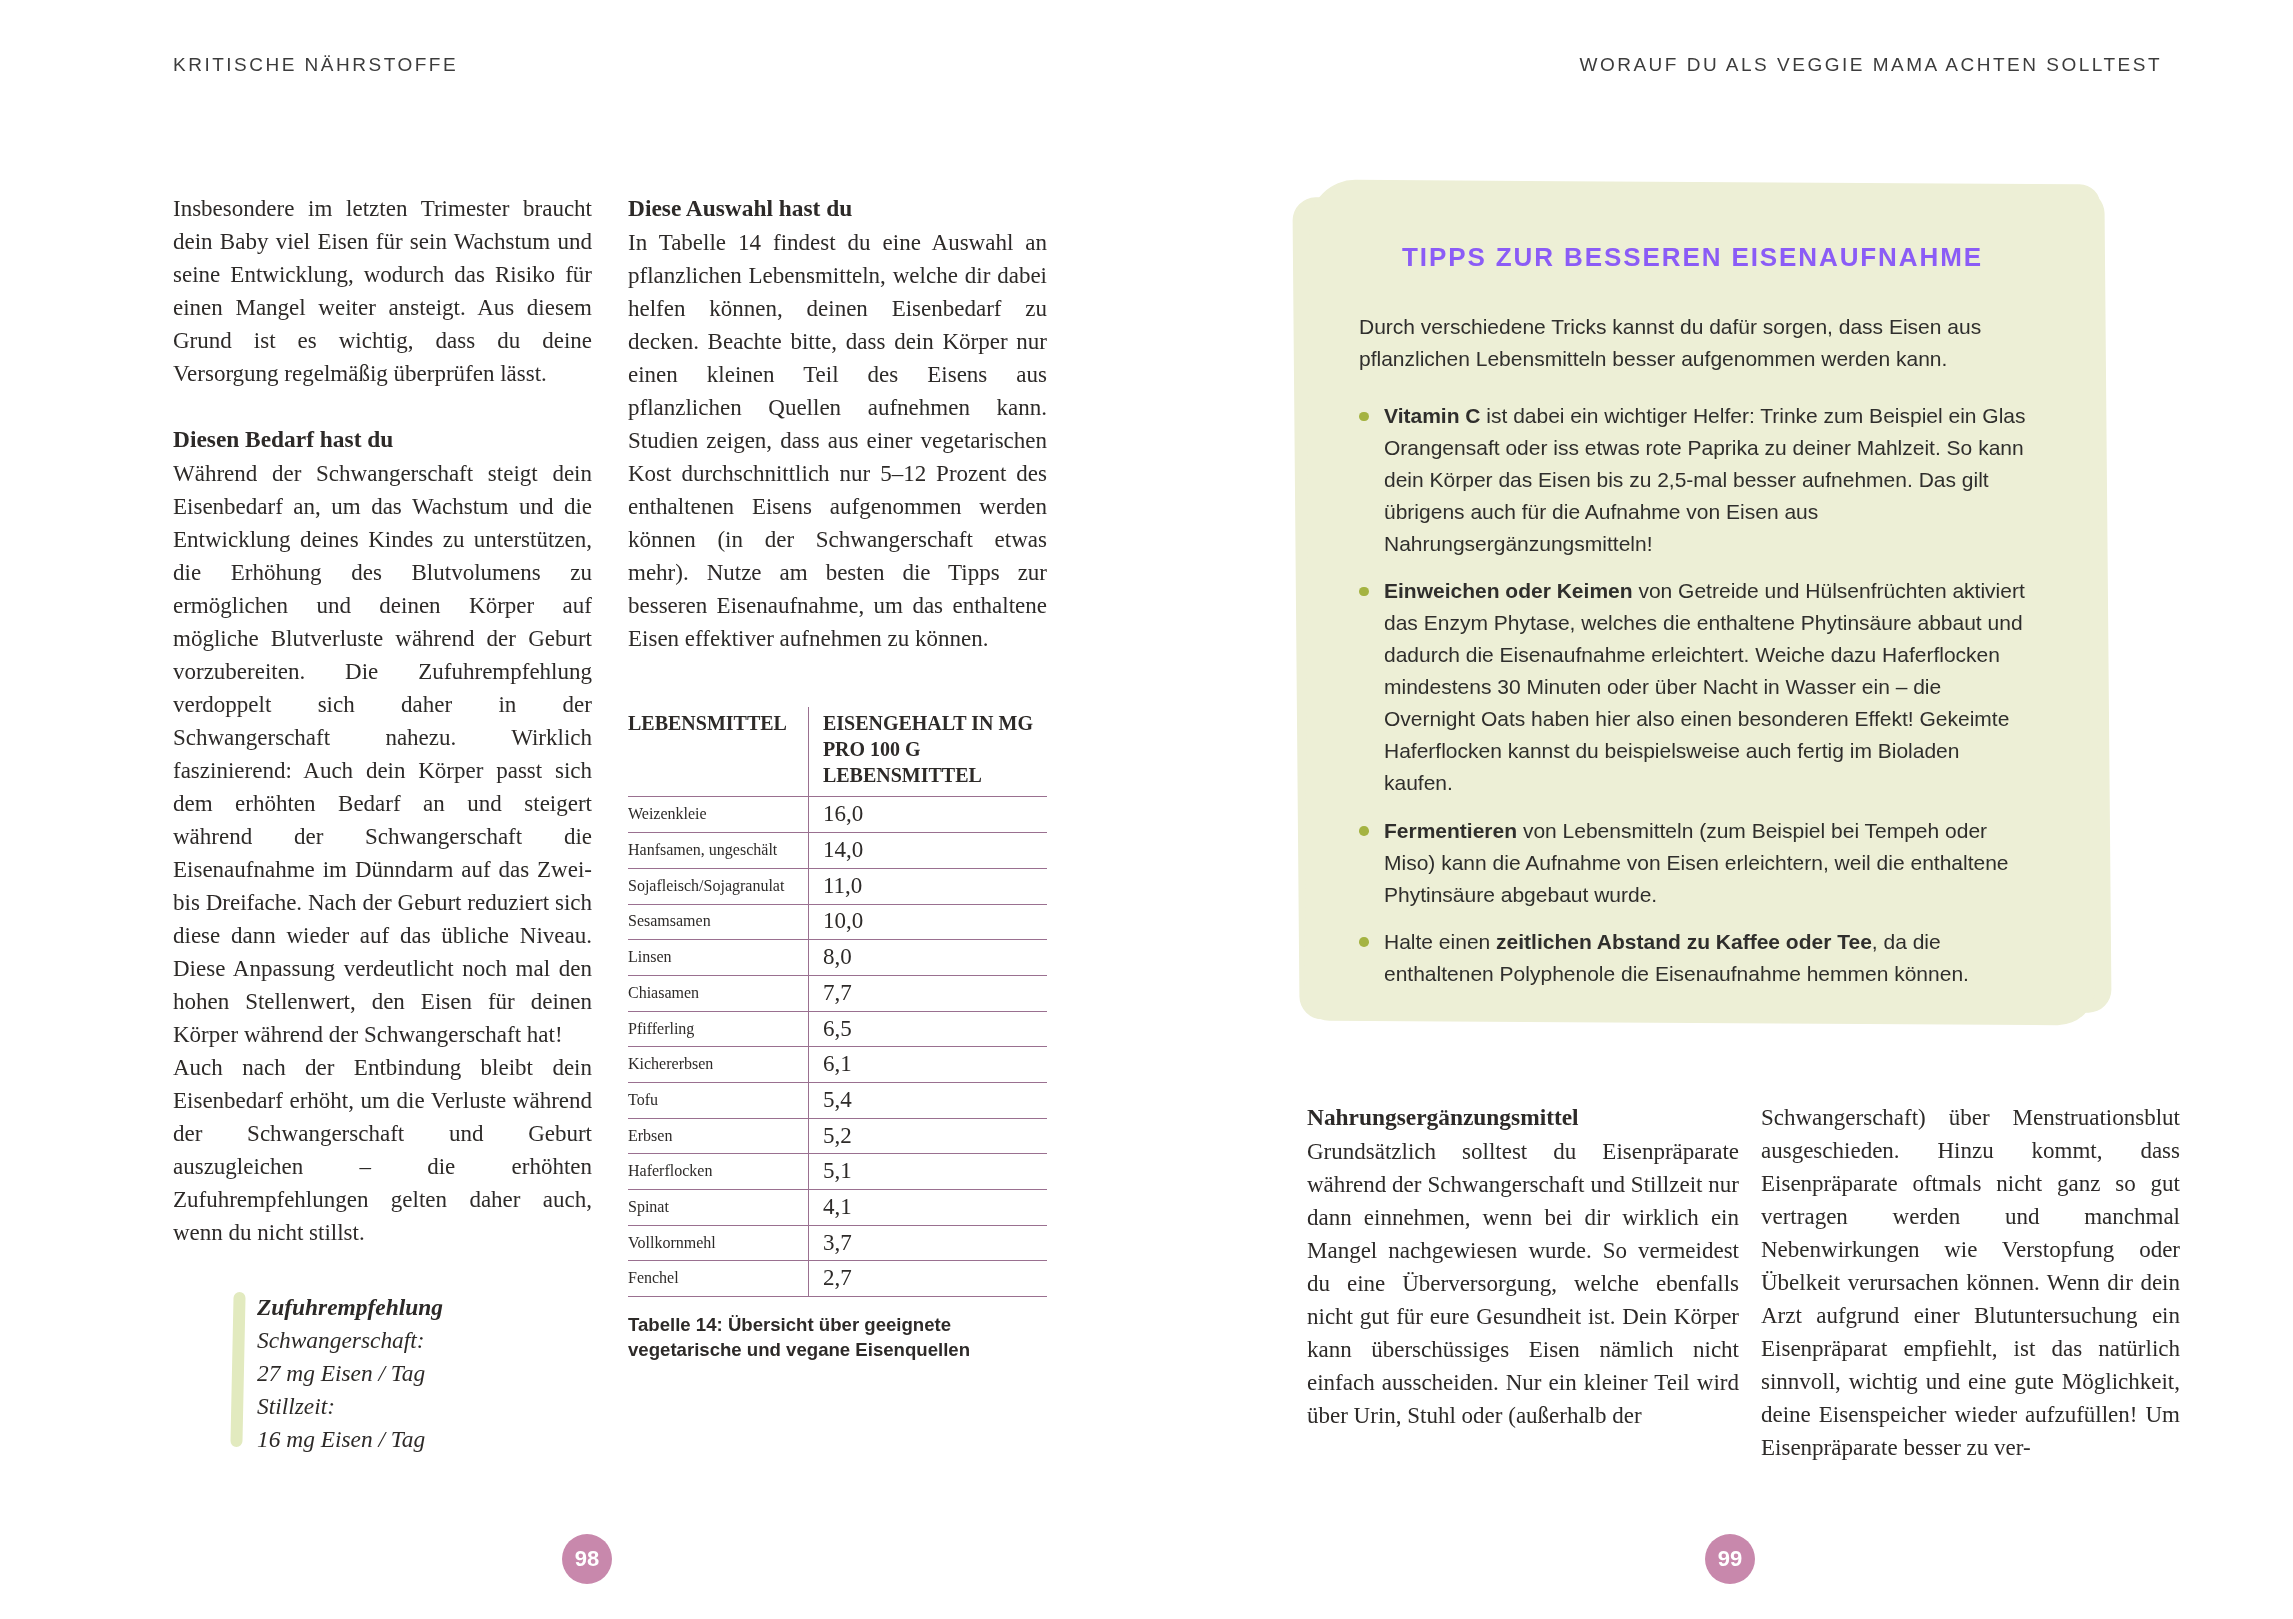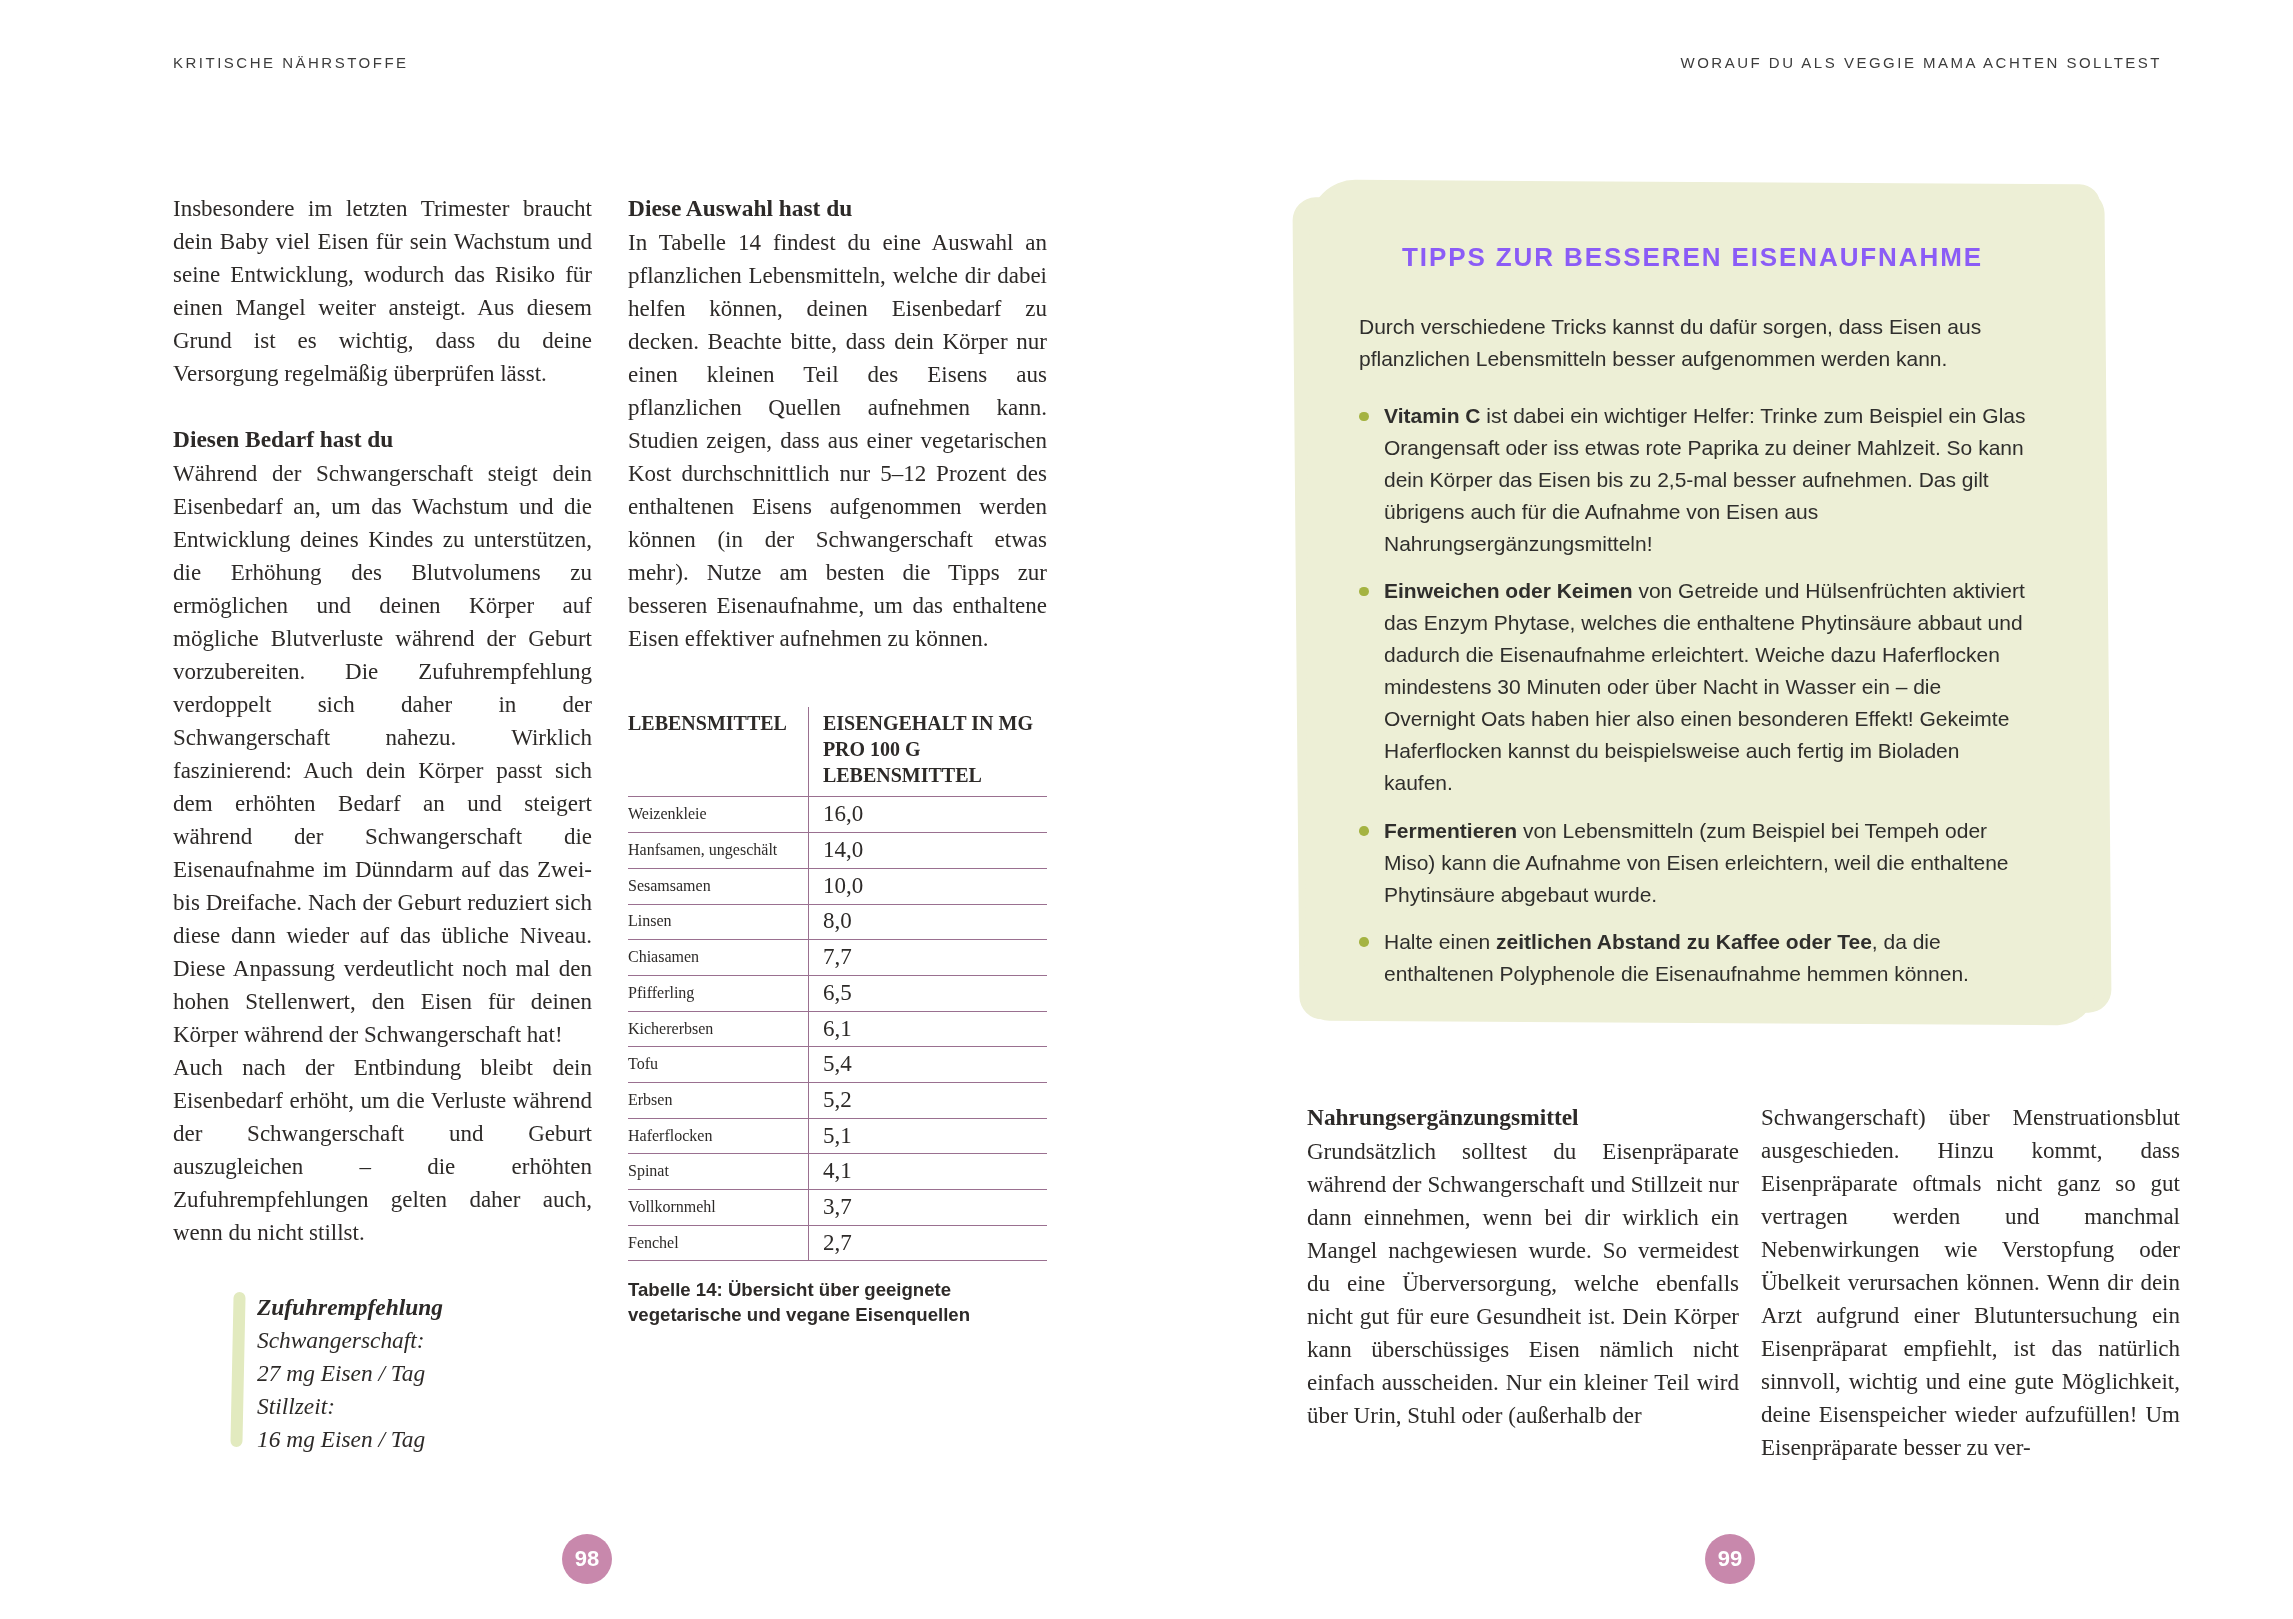--- a/index.html
+++ b/index.html
@@ -2,21 +2,21 @@
 <html lang="de" style="--tips: #edefd6; --green: #a4b342; --rule: #9a7090; --circle: #c888ac; --hl: #e2eabf;"><head>
 <meta charset="utf-8">
 <style>
   html,body { margin:0; padding:0; background:#ffffff; }
   .spread {
     position:relative; width:2293px; height:1619px; background:#ffffff;
     font-family:"Liberation Serif", serif; color:#2d2a28; overflow:hidden;
   }
   .running-head {
     position:absolute; top:54px; font-family:"Liberation Sans", sans-serif;
-    font-size:15px; letter-spacing:2.5px; color:#3c3c3c; white-space:nowrap;text-align:right;
+    font-size:19px; letter-spacing:2.5px; color:#3c3c3c; white-space:nowrap;text-align:right;
   }
   .head-left { left:173px; }
   .head-right { right:131px; }
 
   .col { position:absolute; top:192px; width:419px; font-size:23px; line-height:33px;
          text-align:justify; -webkit-hyphens:auto; hyphens:auto; }
   .col1 { left:173px; }
   .col2 { left:628px; }
   .col p, .supp-col p { margin:0; }
   p.lead { margin-bottom:32.5px; }
@@ -111,20 +111,24 @@
           <div class="t-c2">EISENGEHALT IN MG PRO 100 G LEBENSMITTEL</div>
         </div>
         <div id="iron-rows">
             <div class="t-row">
               <div class="t-c1">Weizenkleie</div>
               <div class="t-c2">16,0</div>
             </div>
             <div class="t-row">
               <div class="t-c1">Hanfsamen, ungeschält</div>
               <div class="t-c2">14,0</div>
+            </div>
+            <div class="t-row">
+              <div class="t-c1">Sojafleisch/​Sojagranulat</div>
+              <div class="t-c2">11,0</div>
             </div>
             <div class="t-row">
               <div class="t-c1">Sesamsamen</div>
               <div class="t-c2">10,0</div>
             </div>
             <div class="t-row">
               <div class="t-c1">Linsen</div>
               <div class="t-c2">8,0</div>
             </div>
             <div class="t-row">

